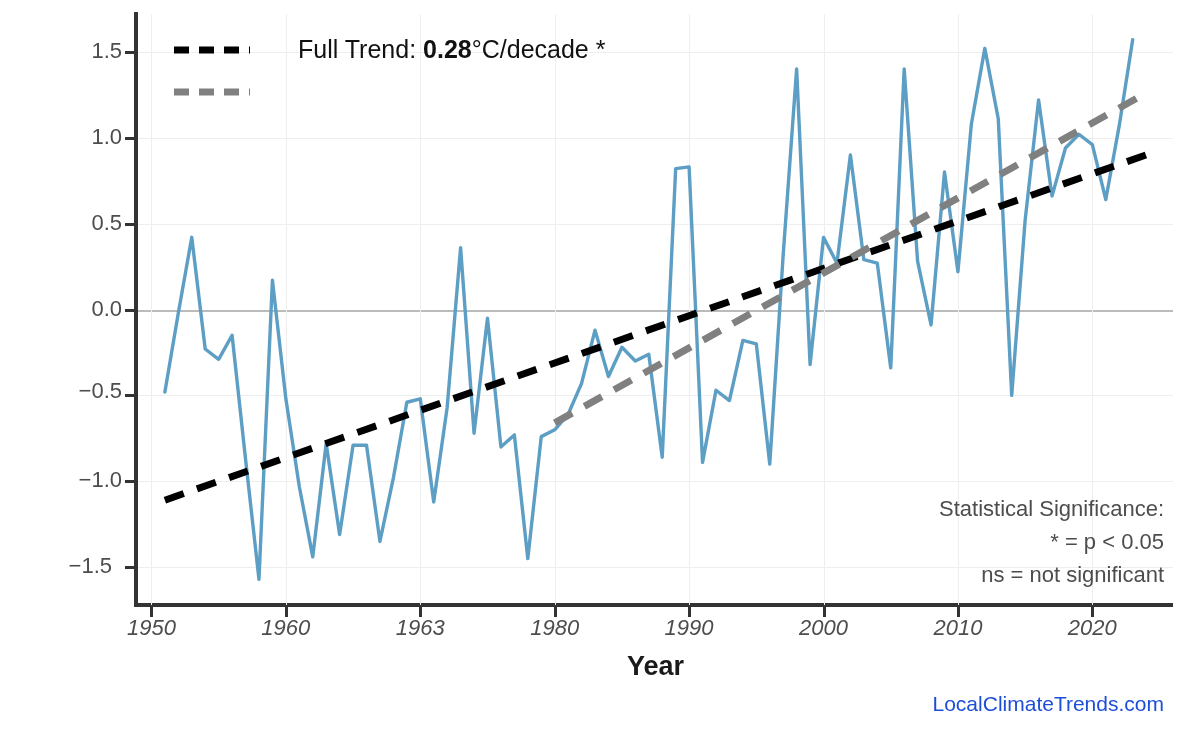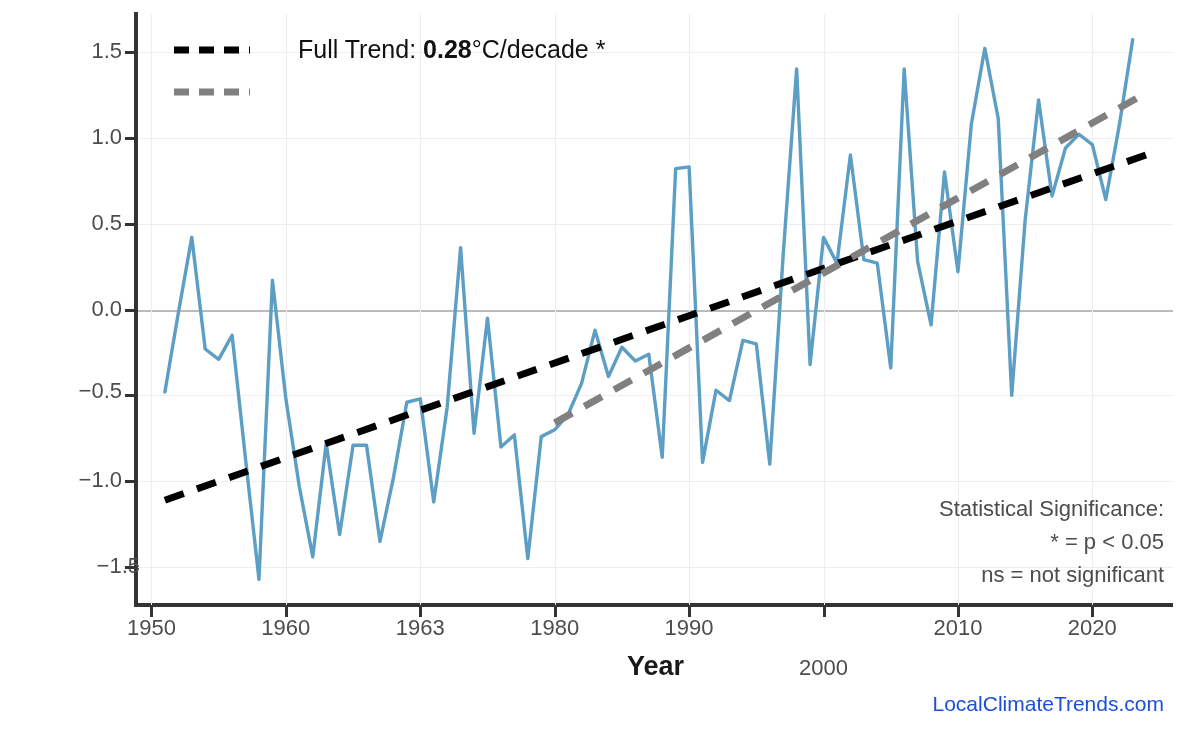--- a/index.html
+++ b/index.html
@@ -20,21 +20,21 @@
     font-size:27px;font-weight:bold;color:#1a1a1a;
   }
 
   
   .ytick{
     position:absolute;right:1062px;
     font-size:22px;color:#4d4d4d;text-align:right;white-space:nowrap;
   }
   .xtick{
     position:absolute;top:615px;font-size:22px;color:#4d4d4d;
-    text-align:center;white-space:nowrap;transform:translateX(-50%);
+    text-align:center;white-space:nowrap;transform:translateX(-50%);font-style:italic;
   }
 
   
   .plot{position:absolute;left:138px;top:14px;width:1035px;height:591px;}
   .axis-line-y{position:absolute;left:134px;top:12px;width:4px;height:595px;background:#333333;}
   .axis-line-x{position:absolute;left:134px;top:603px;width:1039px;height:4px;background:#333333;}
   .tickmark-y{position:absolute;left:125px;width:10px;height:3px;background:#333333;}
   .tickmark-x{position:absolute;top:607px;width:3px;height:10px;background:#333333;}
 
   .gridline-h{position:absolute;left:0;width:1035px;height:1px;background:#eeeeee;}
@@ -73,21 +73,21 @@
 
   <div class="xlabel">
     <span>Year</span>
   </div>
 
   <div class="axis-line-y"></div>
   <div class="axis-line-x"></div>
 
   <div id="ticks-layer">
       <div class="tickmark-y" style="top: 566.203px;"></div>
-      <div class="ytick" style="left: 48px; width: 92px; top: 553.203px;">−1.5</div>
+      <div class="ytick" style="left: 20px; width: 92px; top: 553.203px;">−1.5</div>
       <div class="tickmark-y" style="top: 480.302px;"></div>
       <div class="ytick" style="left: 30px; width: 92px; top: 467.302px;">−1.0</div>
       <div class="tickmark-y" style="top: 394.401px;"></div>
       <div class="ytick" style="left: 30px; width: 92px; top: 378px;">−0.5</div>
       <div class="tickmark-y" style="top: 308.5px;"></div>
       <div class="ytick" style="left: 30px; width: 92px; top: 295.5px;">0.0</div>
       <div class="tickmark-y" style="top: 222.599px;"></div>
       <div class="ytick" style="left: 30px; width: 92px; top: 209.599px;">0.5</div>
       <div class="tickmark-y" style="top: 136.698px;"></div>
       <div class="ytick" style="left: 30px; width: 92px; top: 123.698px;">1.0</div>
@@ -97,21 +97,21 @@
       <div class="xtick" style="left: 151.442px;">1950</div>
       <div class="tickmark-x" style="left: 284.857px;"></div>
       <div class="xtick" style="left: 285.857px;">1960</div>
       <div class="tickmark-x" style="left: 419.273px;"></div>
       <div class="xtick" style="left: 420.273px;">1963</div>
       <div class="tickmark-x" style="left: 553.688px;"></div>
       <div class="xtick" style="left: 554.688px;">1980</div>
       <div class="tickmark-x" style="left: 688.104px;"></div>
       <div class="xtick" style="left: 689.104px;">1990</div>
       <div class="tickmark-x" style="left: 822.519px;"></div>
-      <div class="xtick" style="left: 823.519px; margin-top: 40px;">2000</div>
+      <div class="xtick" style="left: 823.519px;">2000</div>
       <div class="tickmark-x" style="left: 956.935px;"></div>
       <div class="xtick" style="left: 957.935px;">2010</div>
       <div class="tickmark-x" style="left: 1091.35px;"></div>
       <div class="xtick" style="left: 1092.35px;">2020</div>
     </div>
 
   <div class="plot">
     <div id="grid-layer">
         <div class="gridline-h" style="top: 553.203px;"></div>
         <div class="gridline-h" style="top: 467.302px;"></div>

